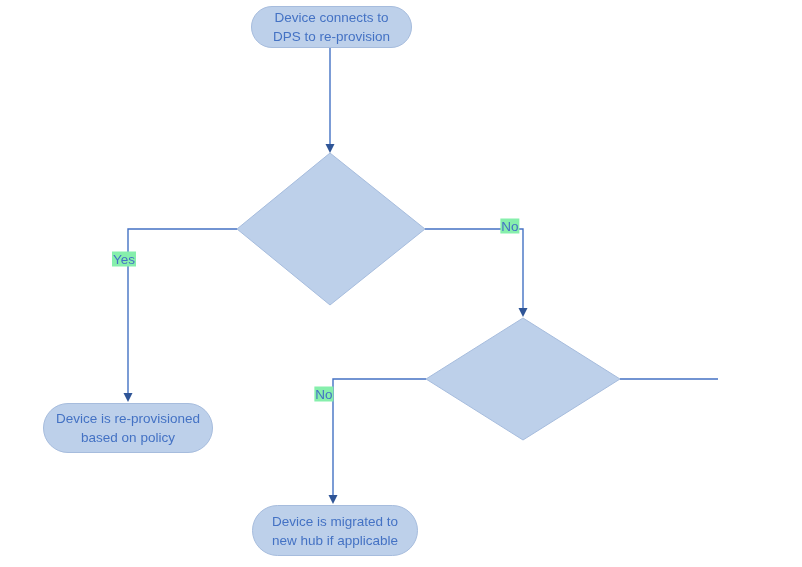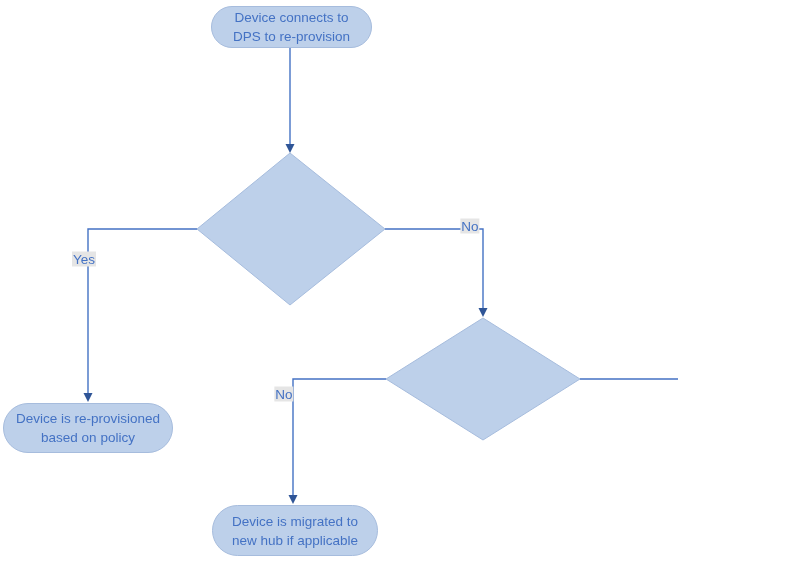--- a/index.html
+++ b/index.html
@@ -7,20 +7,21 @@
     padding: 0;
     background: #ffffff;
   }
   #canvas {
     position: relative;
     width: 678px;
     height: 567px;
     background: #ffffff;
     font-family: "Liberation Sans", sans-serif;
     overflow: hidden;
+    margin-left: 40px;
   }
   #connector-layer {
     position: absolute;
     left: 0;
     top: 0;
     width: 802px;
     height: 567px;
   }
   .node-text {
     color: #4472c4;
@@ -43,21 +44,21 @@
     position: absolute;
     transform: translate(-50%, -50%);
     width: 170px;
   }
   .edge-label {
     position: absolute;
     transform: translate(-50%, -50%);
     color: #4472c4;
     font-size: 13.5px;
     line-height: 15px;
-    background: #e5e5e5;
+    background: #86efac;
     padding: 0 1px;
   }
 </style>
 </head>
 <body>
 
 <div id="canvas">
 
   <svg id="connector-layer" viewBox="0 0 802 567" xmlns="http://www.w3.org/2000/svg">
     <defs>

